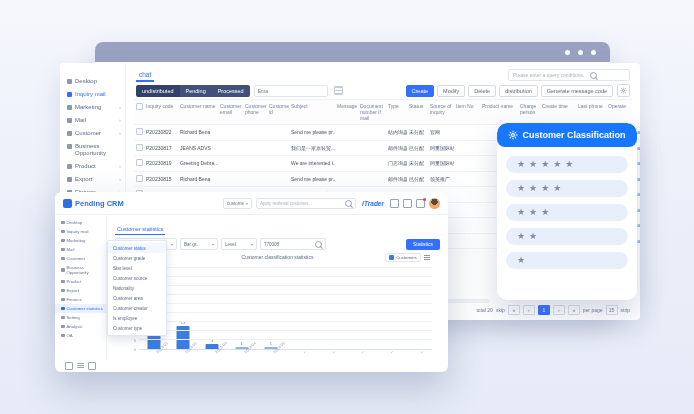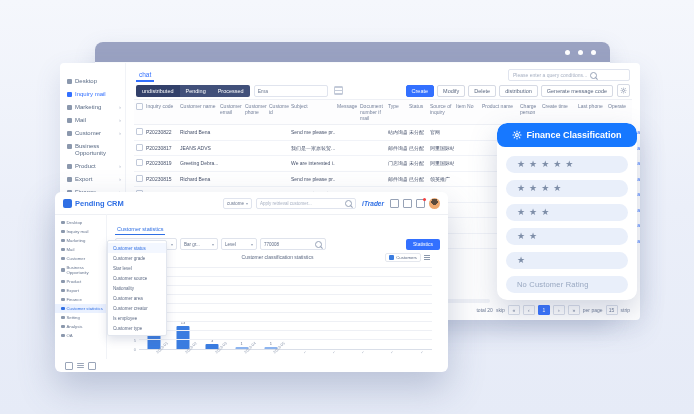--- a/index.html
+++ b/index.html
@@ -615,37 +615,34 @@
         <rect x="10.8" y="1" width="2.4" height="5" rx="1.2"></rect>
             <rect x="10.8" y="18" width="2.4" height="5" rx="1.2"></rect>
         <rect x="10.8" y="1" width="2.4" height="5" rx="1.2" transform="rotate(90 12 12)"></rect>
             <rect x="10.8" y="18" width="2.4" height="5" rx="1.2" transform="rotate(90 12 12)"></rect>
         <rect x="10.8" y="1" width="2.4" height="5" rx="1.2" transform="rotate(45 12 12)"></rect>
             <rect x="10.8" y="18" width="2.4" height="5" rx="1.2" transform="rotate(45 12 12)"></rect>
         <rect x="10.8" y="1" width="2.4" height="5" rx="1.2" transform="rotate(-45 12 12)"></rect>
             <rect x="10.8" y="18" width="2.4" height="5" rx="1.2" transform="rotate(-45 12 12)"></rect>
           </g>
       </svg>
-      <span>Finance Classification</span>
+      <span>Customer Classification</span>
     </div>
     <div class="pills" id="pills">
         <div class="pill">
           <span class="stars">★★★★★</span>
         </div>
         <div class="pill">
           <span class="stars">★★★★</span>
         </div>
         <div class="pill">
           <span class="stars">★★★</span>
         </div>
         <div class="pill">
           <span class="stars">★★</span>
         </div>
         <div class="pill">
           <span class="stars">★</span>
-        </div>
-        <div class="pill">
-          <span class="norate">No Customer Rating</span>
         </div>
       </div>
   </div>
 
 </div>
 
 </body></html>

